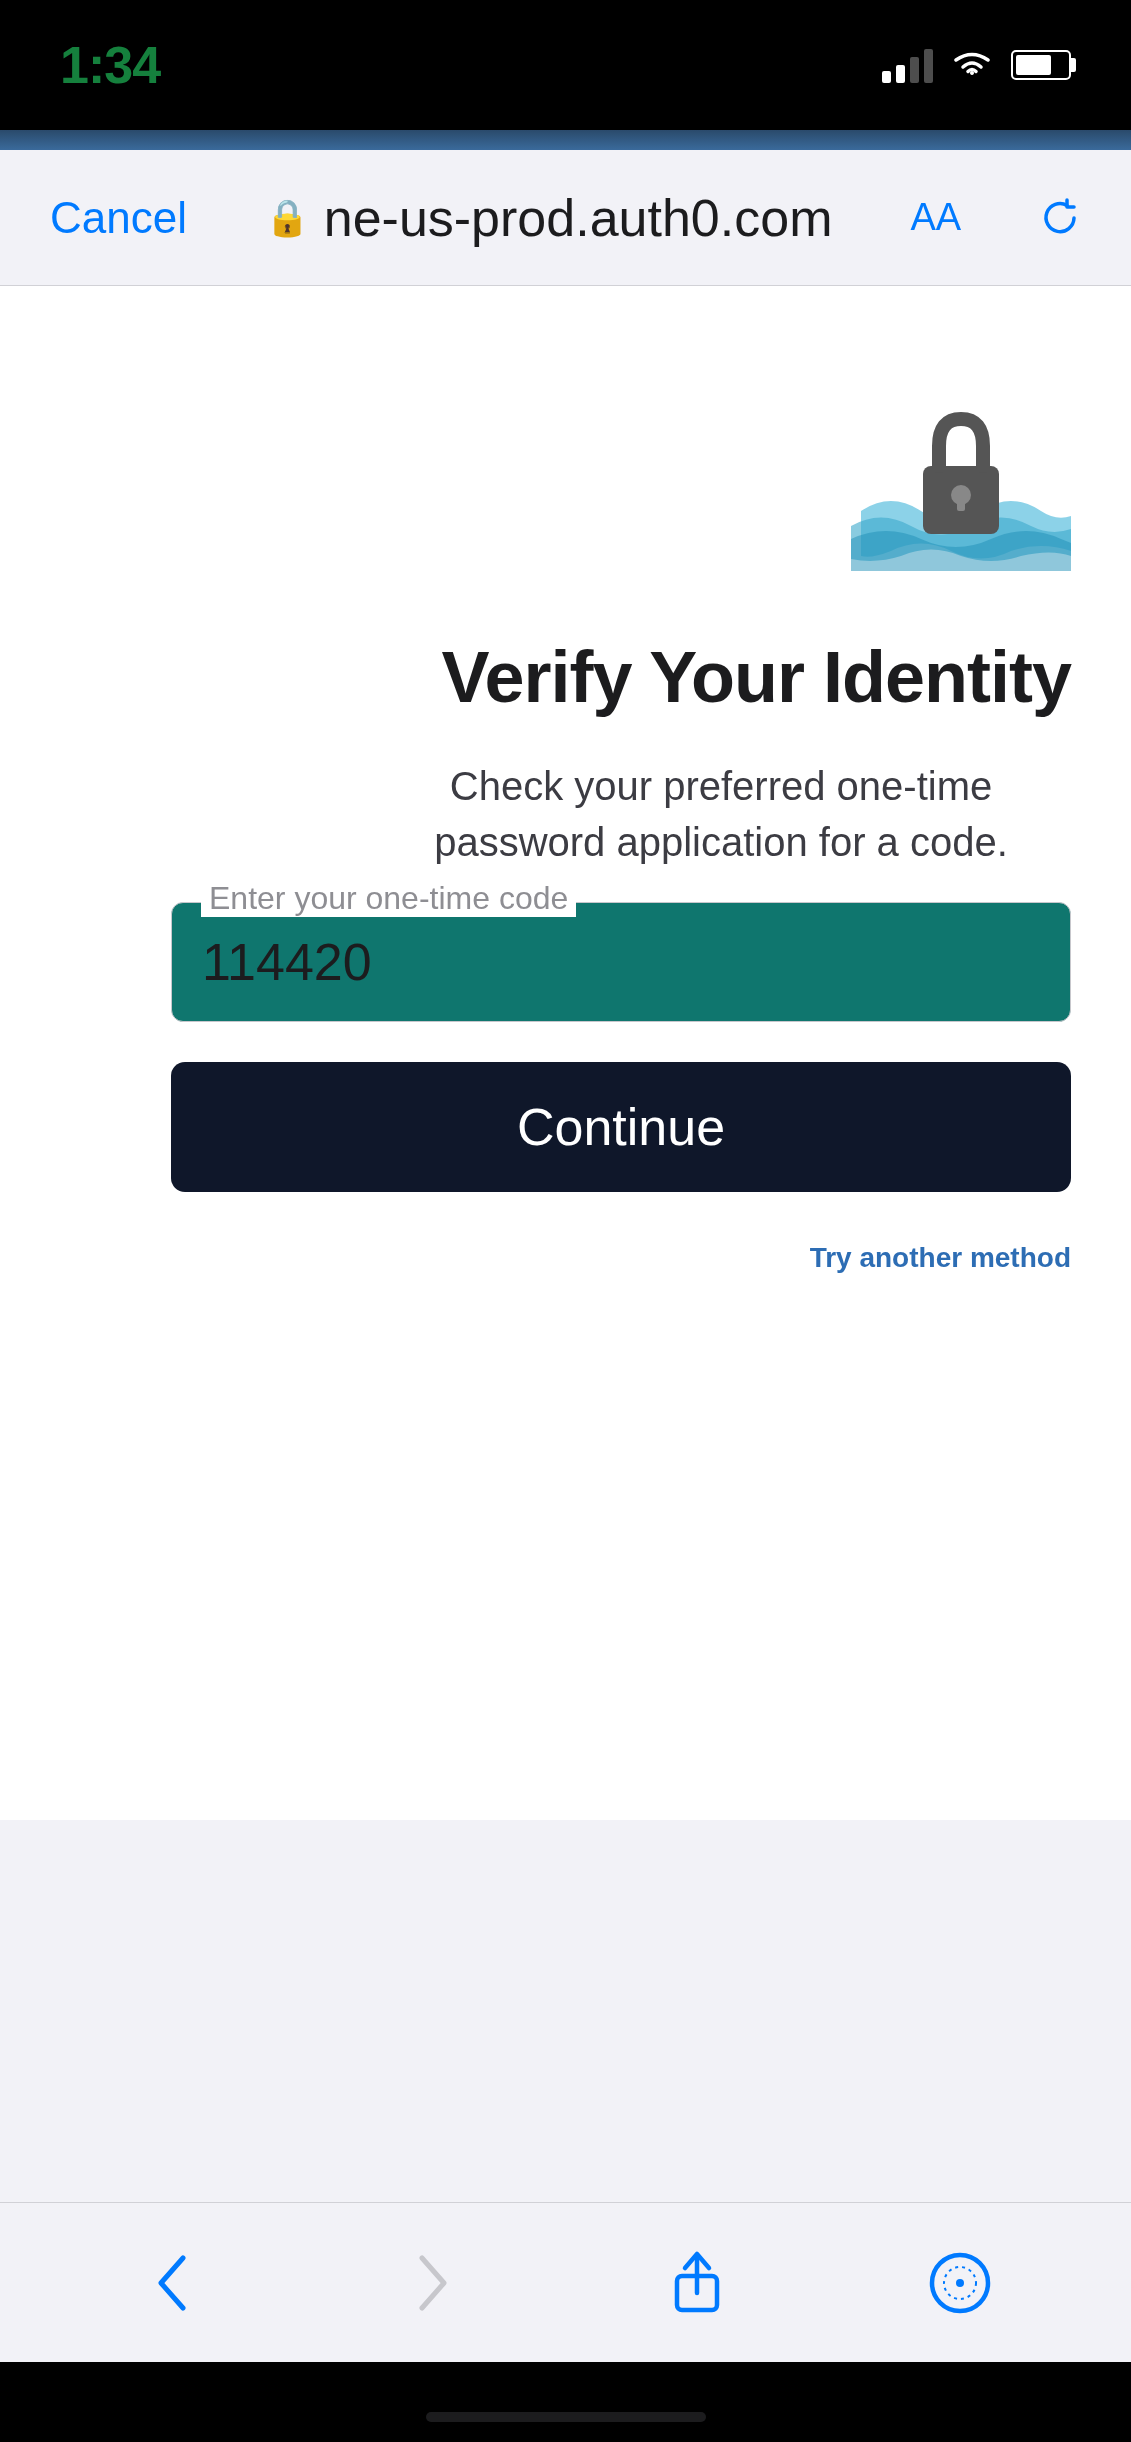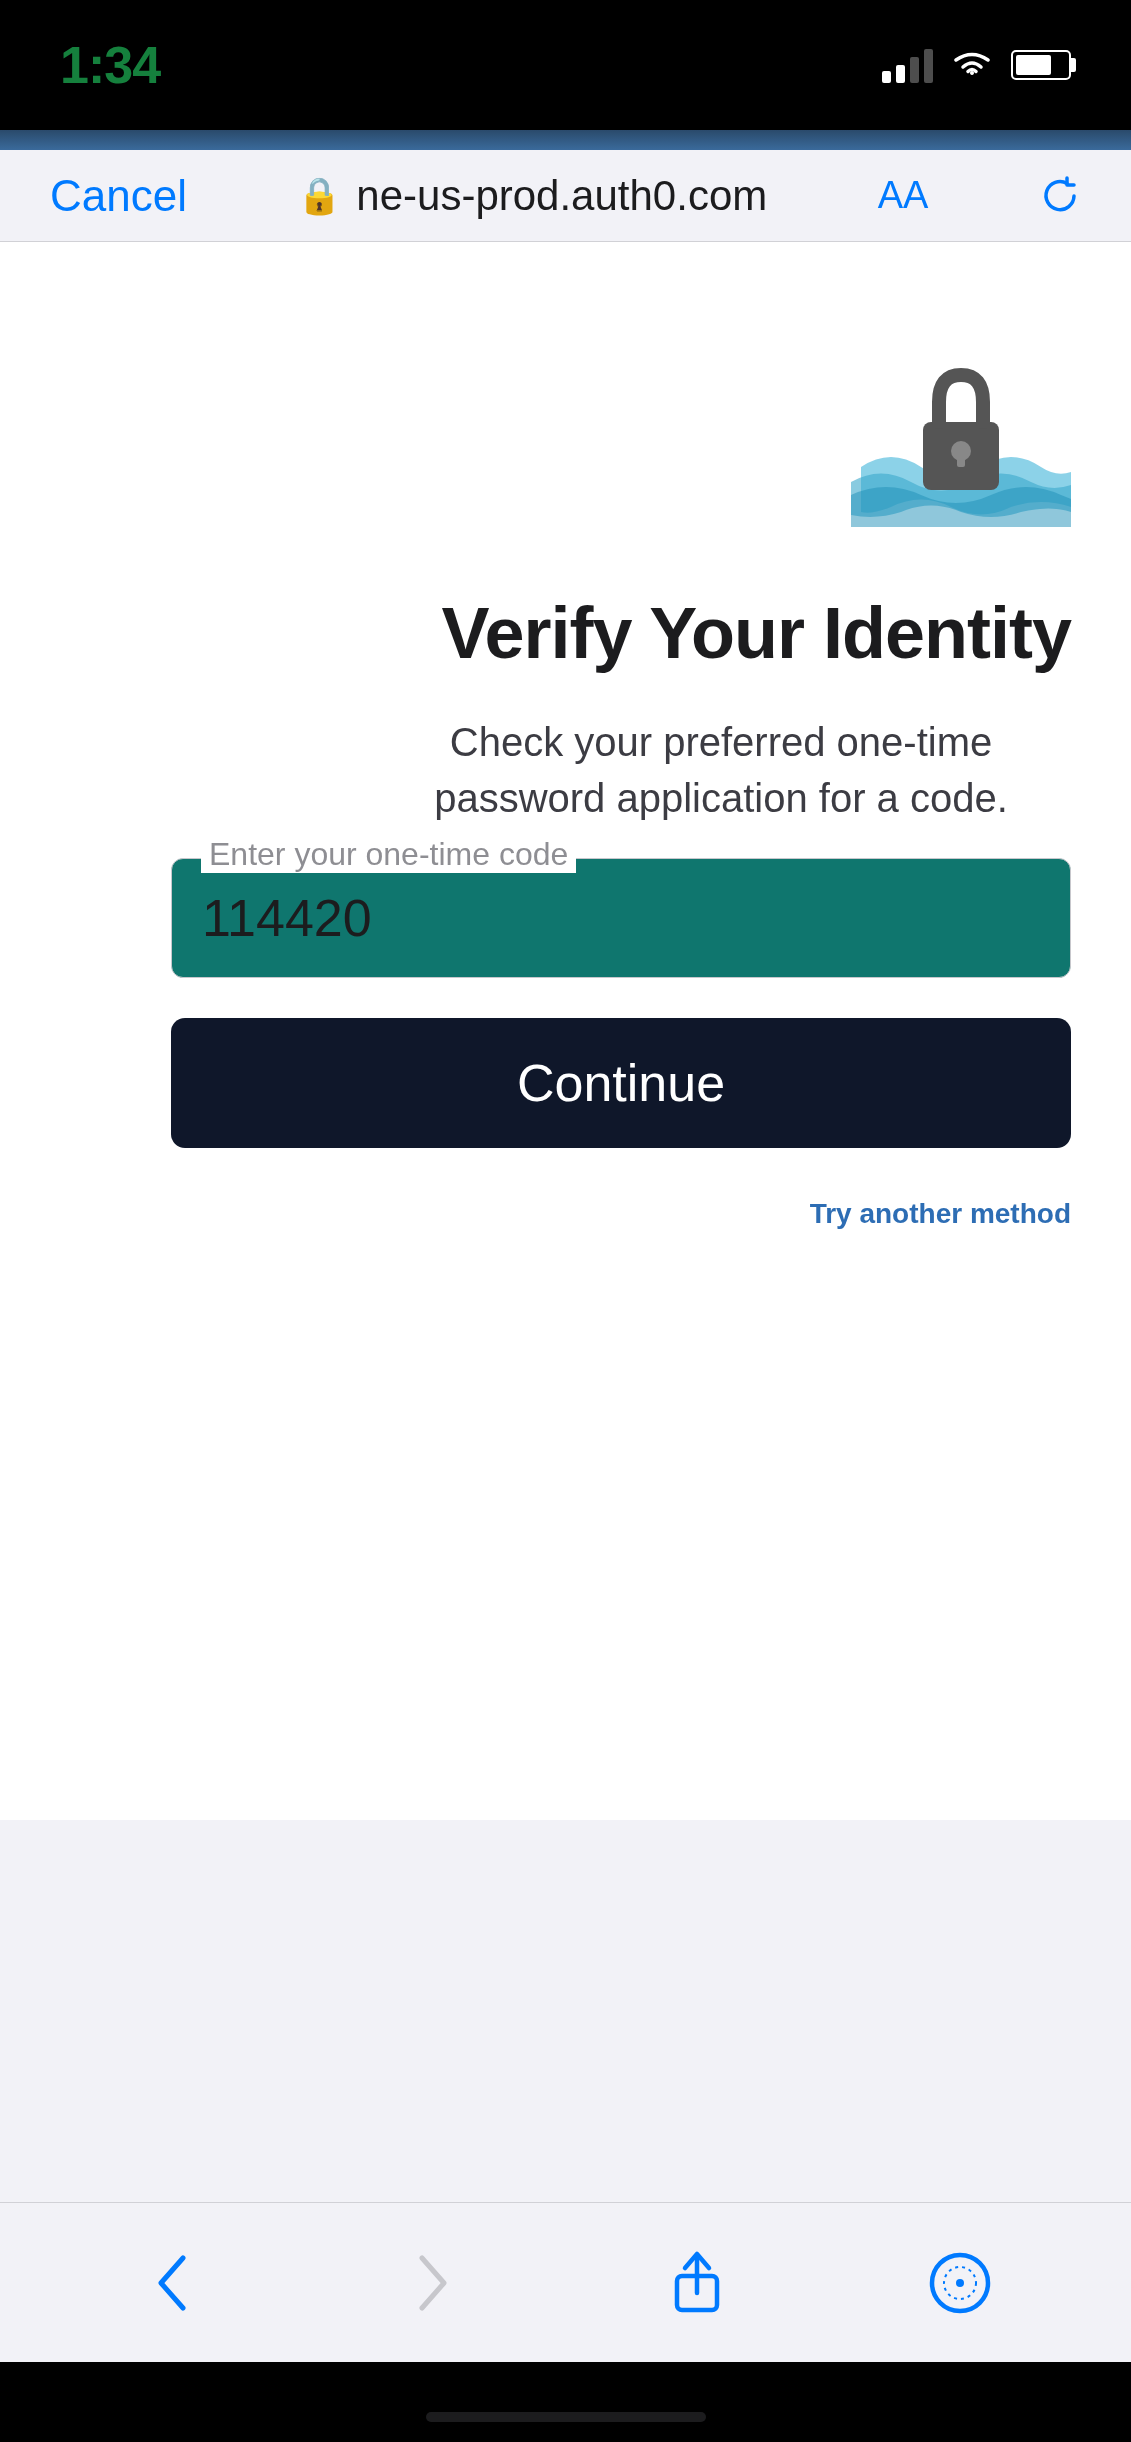--- a/index.html
+++ b/index.html
@@ -92,21 +92,21 @@
 
     
     .browser-top-bar {
       width: 100%;
       height: 20px;
       background: linear-gradient(180deg, #2a4a6b 0%, #3a6a9b 100%);
     }
 
     .browser-address-bar {
       width: 100%;
-      height: 92px;
+      height: 136px;
       background: #f2f2f7;
       display: flex;
       align-items: center;
       justify-content: space-between;
       padding: 0 50px;
       border-bottom: 1px solid #d1d1d6;
     }
 
     .browser-cancel {
       color: #007aff;
@@ -120,21 +120,21 @@
       align-items: center;
       gap: 14px;
     }
 
     .lock-icon-small {
       font-size: 36px;
       color: #333;
     }
 
     .browser-url {
-      font-size: 42px;
+      font-size: 52px;
       font-weight: 500;
       color: #1c1c1e;
     }
 
     .browser-aa {
       color: #007aff;
       font-size: 38px;
       font-weight: 400;
     }
 

